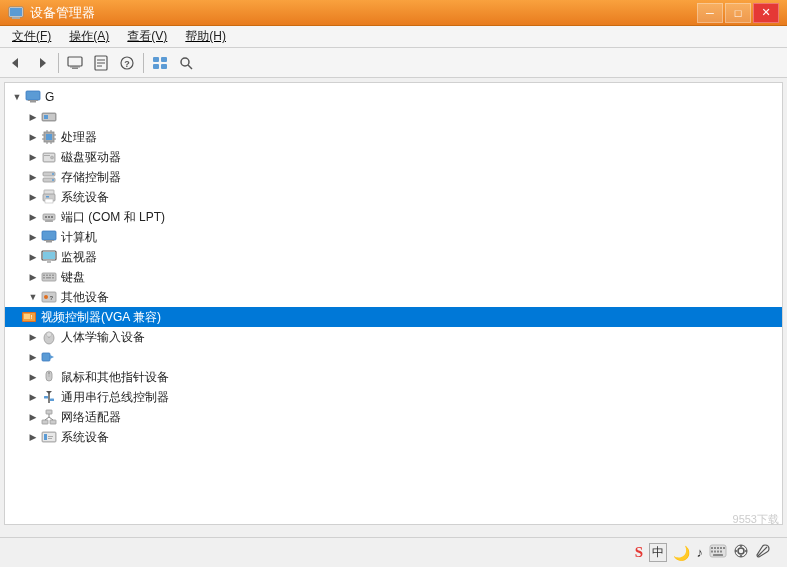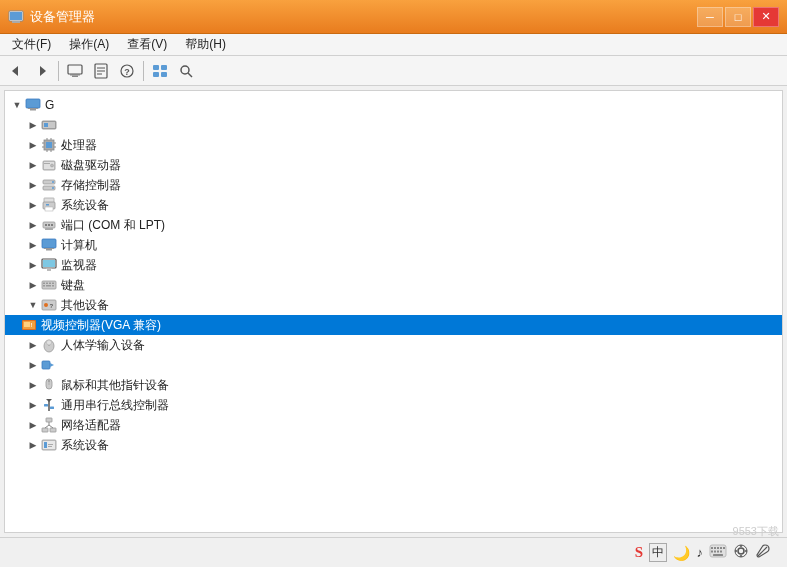--- a/index.html
+++ b/index.html
@@ -8,21 +8,21 @@
       height: 567px;
       font-family: 'Microsoft YaHei', SimHei, sans-serif;
       font-size: 12px;
       background: #f0f0f0;
       overflow: hidden;
     }
 
     
     .title-bar {
       background: linear-gradient(to bottom, #f9a13e 0%, #e87c1e 100%);
-      height: 34px;
+      height: 26px;
       display: flex;
       align-items: center;
       justify-content: space-between;
       padding: 0 8px;
       border-bottom: 1px solid #c96a10;
     }
     .title-bar-left {
       display: flex;
       align-items: center;
       gap: 6px;
@@ -58,20 +58,21 @@
 
     
     .menu-bar {
       background: #f5f5f5;
       height: 22px;
       display: flex;
       align-items: center;
       padding: 0 4px;
       border-bottom: 1px solid #d0d0d0;
       gap: 2px;
+      text-decoration: underline;
     }
     .menu-item {
       padding: 2px 8px;
       cursor: pointer;
       font-size: 12px;
       color: #222;
     }
 
     
     .toolbar {
@@ -558,15 +559,15 @@
     </span>
 
     <span class="status-icon">
       <svg width="16" height="16" viewBox="0 0 16 16">
         <path d="M 10 2 Q 14 2 14 6 Q 14 8 12 9 L 4 14 Q 2 14 2 12 L 7 4 Q 8 2 10 2 Z" fill="none" stroke="#555" stroke-width="1.2"></path>
         <line x1="3" y1="13" x2="12" y2="4" stroke="#555" stroke-width="1.2"></line>
       </svg>
     </span>
   </div>
 
-  <div class="watermark" style="position:absolute; bottom:28px; right:8px; font-size:11px; color:#ccc;">9553下载</div>
+  <div class="watermark" style="position:absolute; bottom:40px; right:8px; font-size:11px; color:#ccc;">9553下载</div>
 
 </div>
 
 </body></html>

